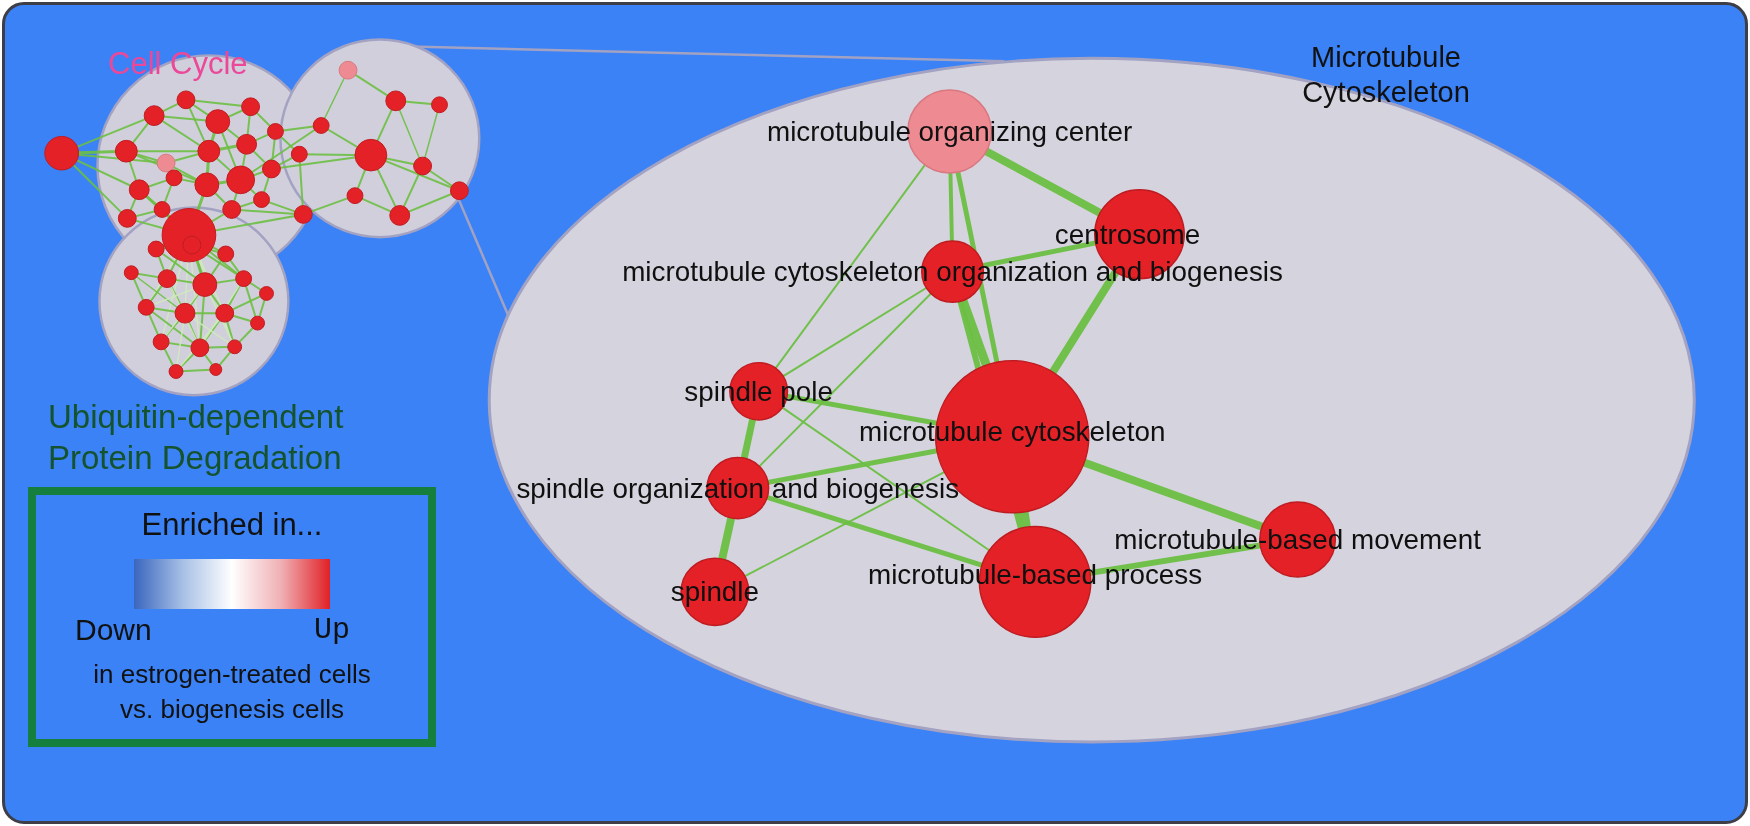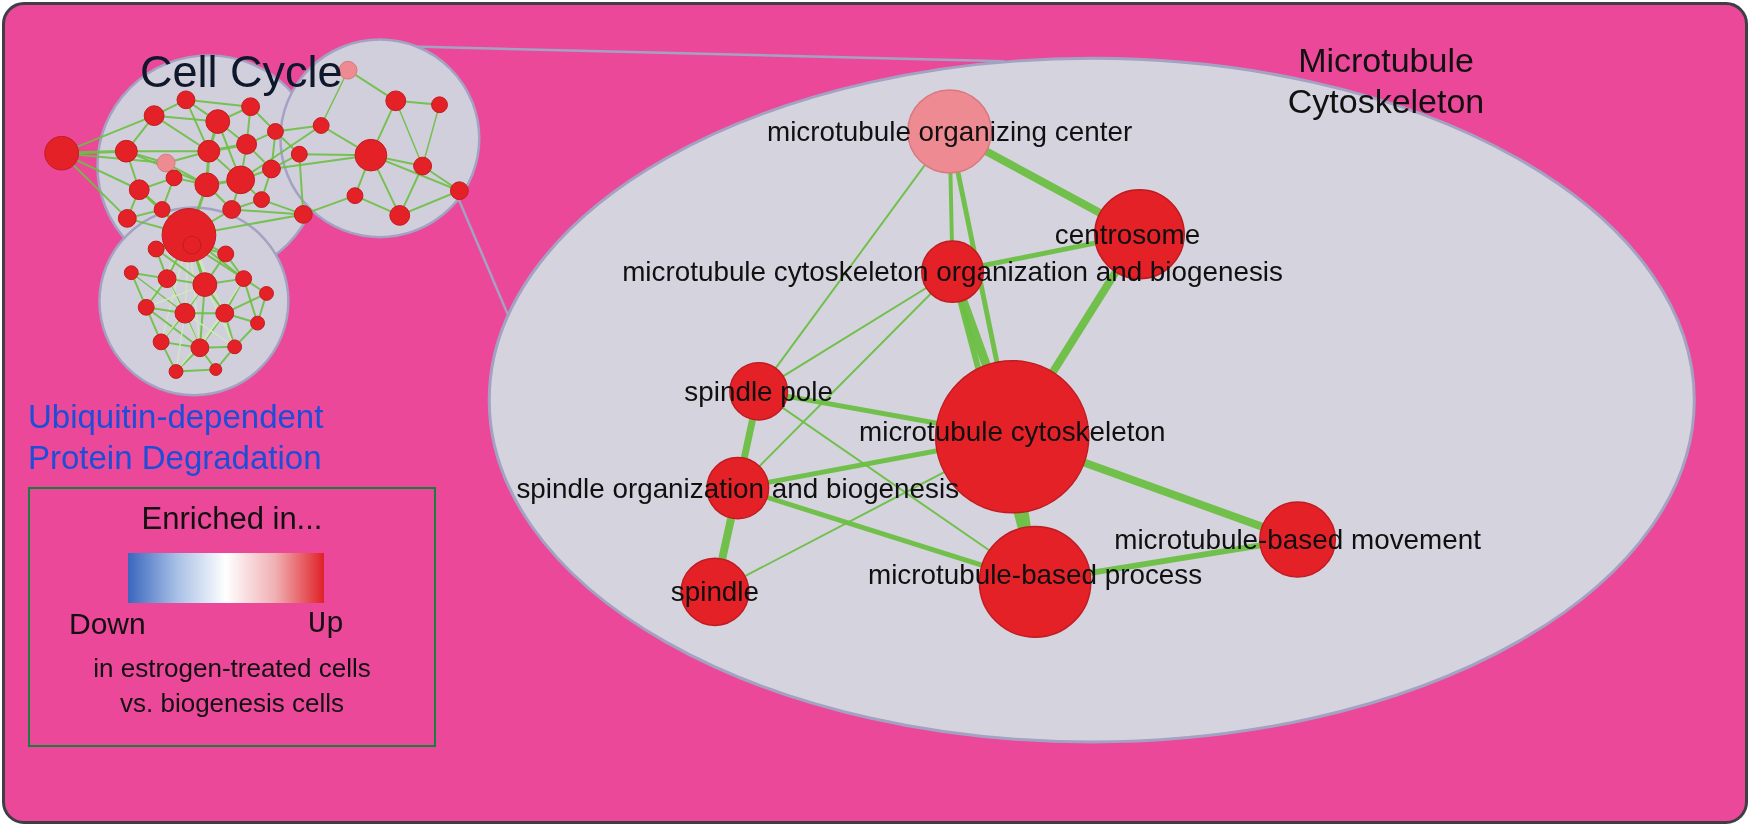--- a/index.html
+++ b/index.html
@@ -1,35 +1,35 @@
 <!DOCTYPE html>
 <html><head>
 <meta charset="utf-8">
 <style>
   body{margin:0;background:#ffffff;font-family:"Liberation Sans",sans-serif;}
   .figure{position:relative;width:1750px;height:826px;overflow:hidden;}
   .panel{position:absolute;left:2px;top:2px;width:1746px;height:822px;border:3px solid #3e3e46;
          border-radius:22px;box-sizing:border-box;background:#c7c6e3;overflow:hidden;}
   .panel svg{position:absolute;left:0;top:0;width:100%;height:100%;}
   .overlay{position:absolute;color:#111;}
-  .zoom-title{left:1280px;top:40px;width:212px;text-align:center;font-size:34px;line-height:1.2;white-space:pre-line;}
-  .cell-cycle-label{left:108px;top:46px;font-size:45px;color:#0f172a;margin-left:32px;}
-  .ubiquitin-label{left:28px;top:396px;font-size:33px;color:#1d4ed8;white-space:pre-line;line-height:1.25;}
-  .legend{left:28px;top:487px;width:408px;height:260px;border:2px solid #15803d;box-sizing:border-box;}
+  .zoom-title{left:1280px;top:40px;width:212px;text-align:center;font-size:29px;line-height:1.2;white-space:pre-line;}
+  .cell-cycle-label{left:108px;top:46px;font-size:31px;color:#ec4899;}
+  .ubiquitin-label{left:48px;top:396px;font-size:33px;color:#14532d;white-space:pre-line;line-height:1.25;}
+  .legend{left:28px;top:487px;width:408px;height:260px;border:8px solid #15803d;box-sizing:border-box;}
   .legend-title{position:absolute;top:12px;width:100%;text-align:center;font-size:31px;}
   .legend-bar{position:absolute;left:98px;top:64px;width:196px;height:50px;}
   .legend-down{position:absolute;left:39px;top:118px;font-size:30px;}
   .legend-up{position:absolute;left:278px;top:118px;font-size:30px;font-family:Liberation Mono, monospace;}
   .legend-caption{position:absolute;top:162px;width:100%;text-align:center;font-size:26px;line-height:1.35;white-space:pre-line;}
 </style>
 </head>
 <body>
 
 <div class="figure">
-  <div class="panel" style="background: #ec4899; padding-left: 48px;">
+  <div class="panel" style="background: #3b82f6; padding-left: 48px;">
     <svg id="network-svg" viewBox="0 0 1750 826" preserveAspectRatio="none">
         <line x1="408" y1="42" x2="1005" y2="57" stroke="#a3a2c2" stroke-width="2.5"></line>
         <line x1="456" y1="196" x2="640" y2="630" stroke="#a3a2c2" stroke-width="2.5"></line>
         <circle cx="205" cy="163" r="112" fill="#d0cfdb" stroke="#a3a2c2" stroke-width="2.5"></circle>
         <circle cx="377" cy="135" r="100" fill="#d0cfdb" stroke="#a3a2c2" stroke-width="2.5"></circle>
         <circle cx="190" cy="300" r="95" fill="#d0cfdb" stroke="#a3a2c2" stroke-width="2.5"></circle>
         <ellipse cx="1093" cy="400" rx="606" ry="346" fill="#d5d4de" stroke="#a3a2c2" stroke-width="3"></ellipse>
         <line x1="57" y1="150" x2="122" y2="148" stroke="#6dbf43" stroke-width="3" stroke-opacity="0.9" stroke-linecap="round"></line>
         <line x1="57" y1="150" x2="150" y2="112" stroke="#6dbf43" stroke-width="2" stroke-opacity="0.9" stroke-linecap="round"></line>
         <line x1="57" y1="150" x2="162" y2="160" stroke="#6dbf43" stroke-width="2" stroke-opacity="0.9" stroke-linecap="round"></line>

